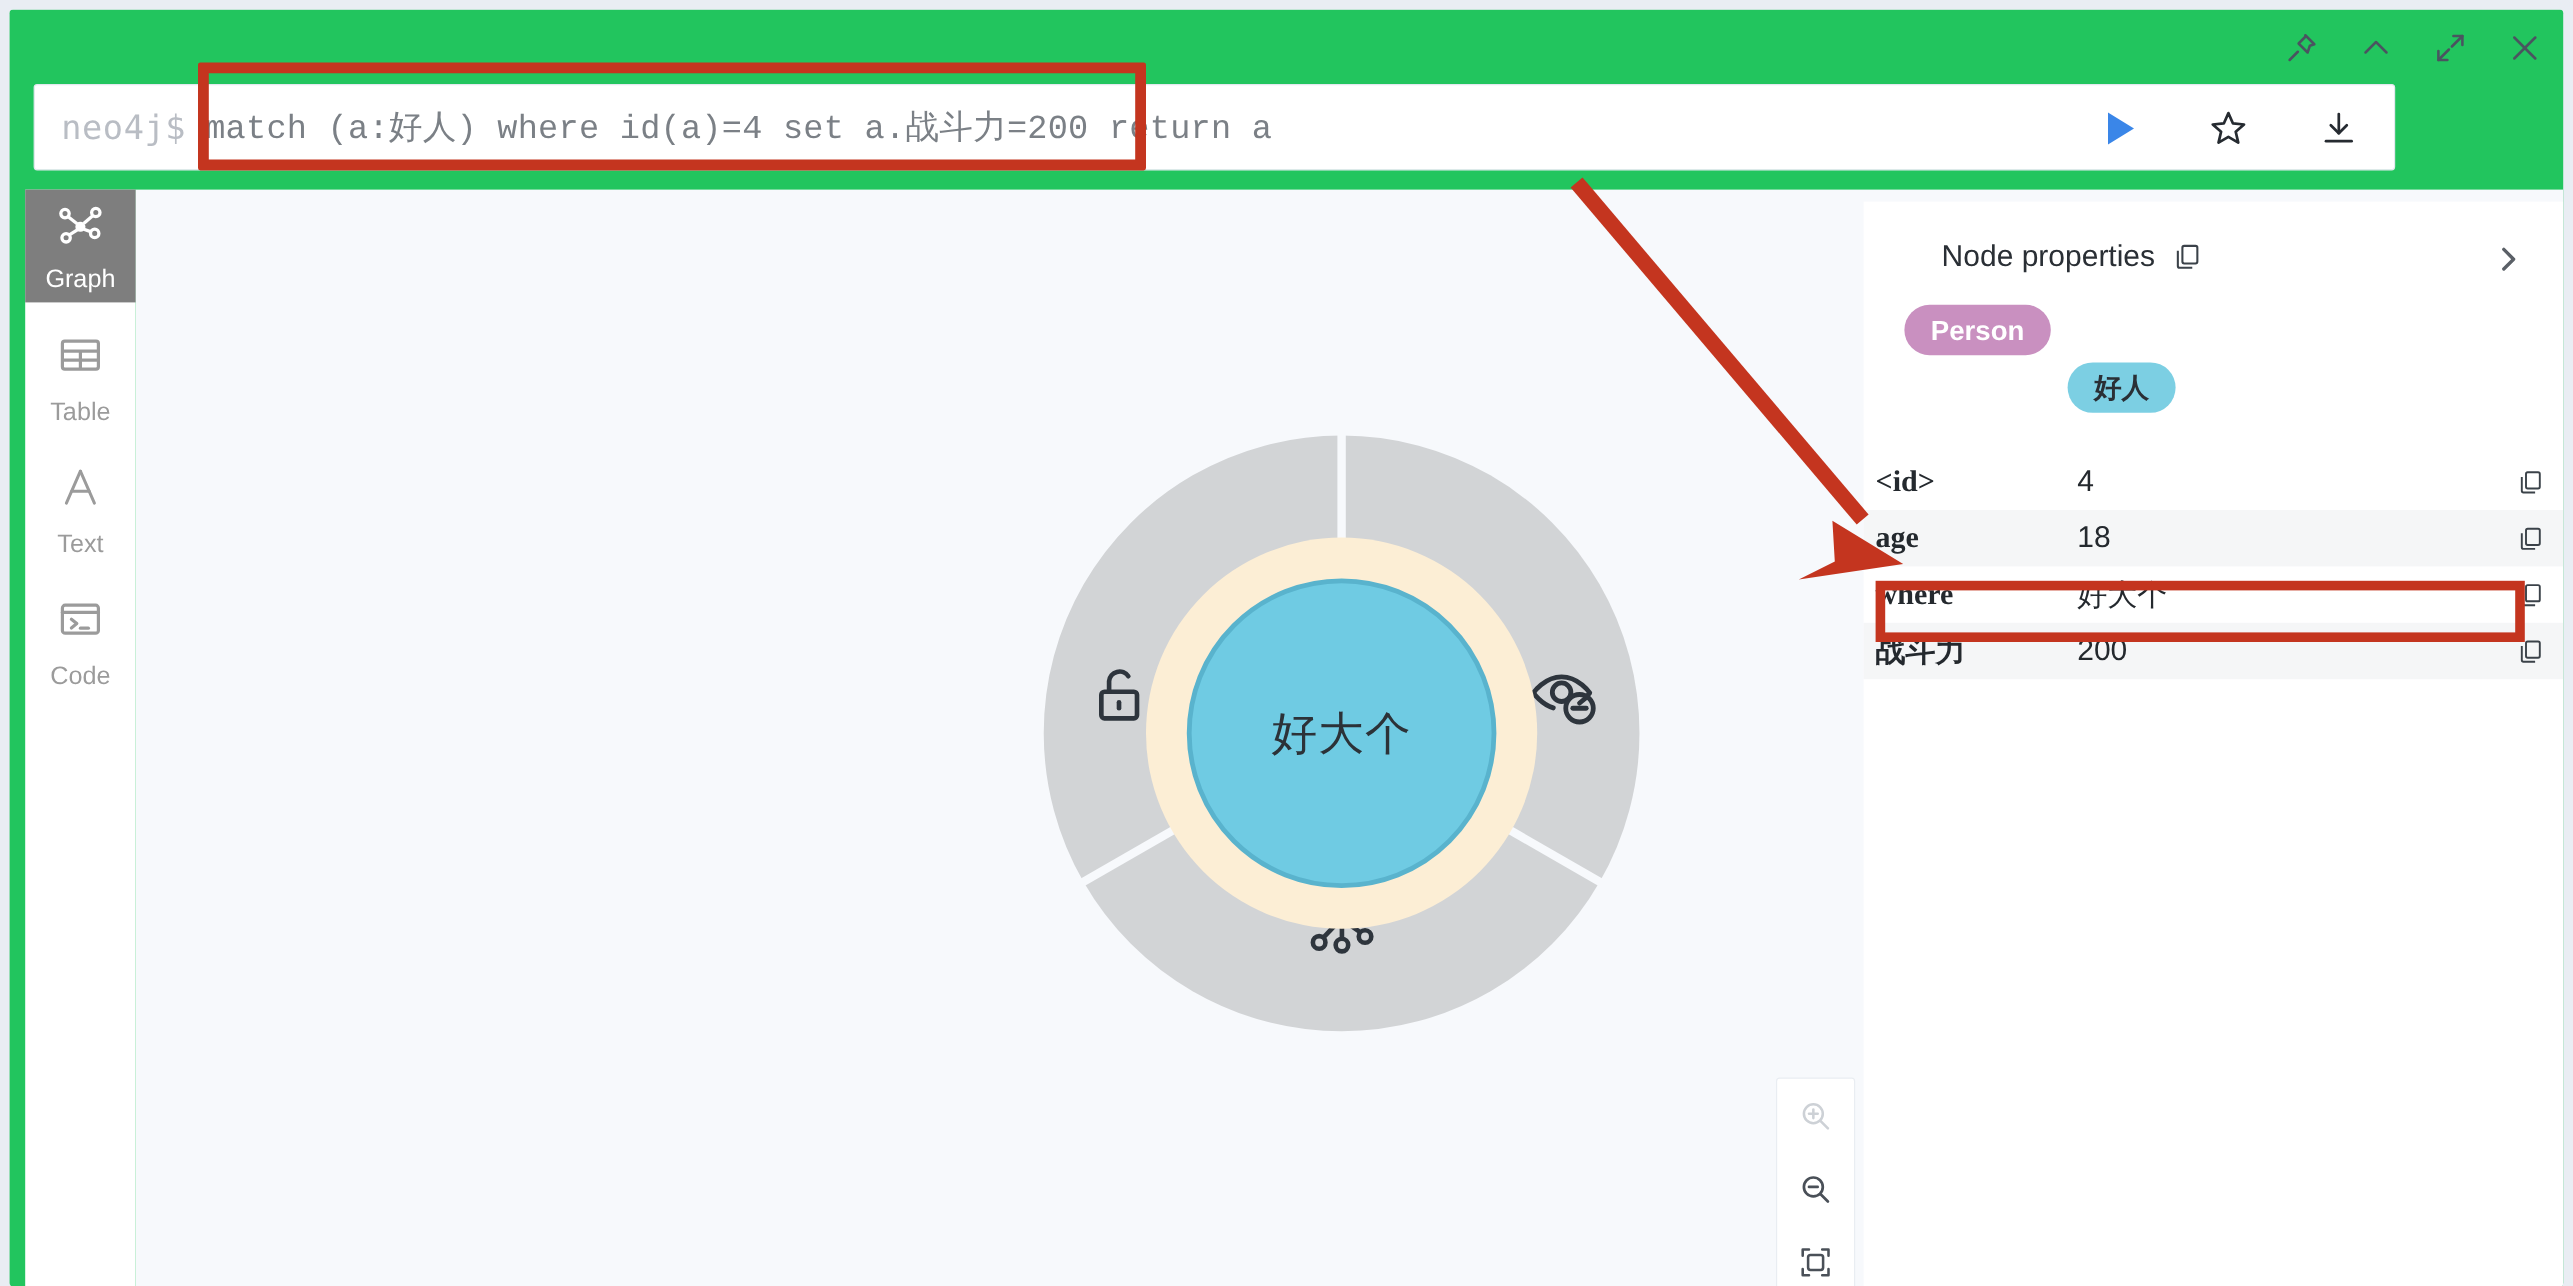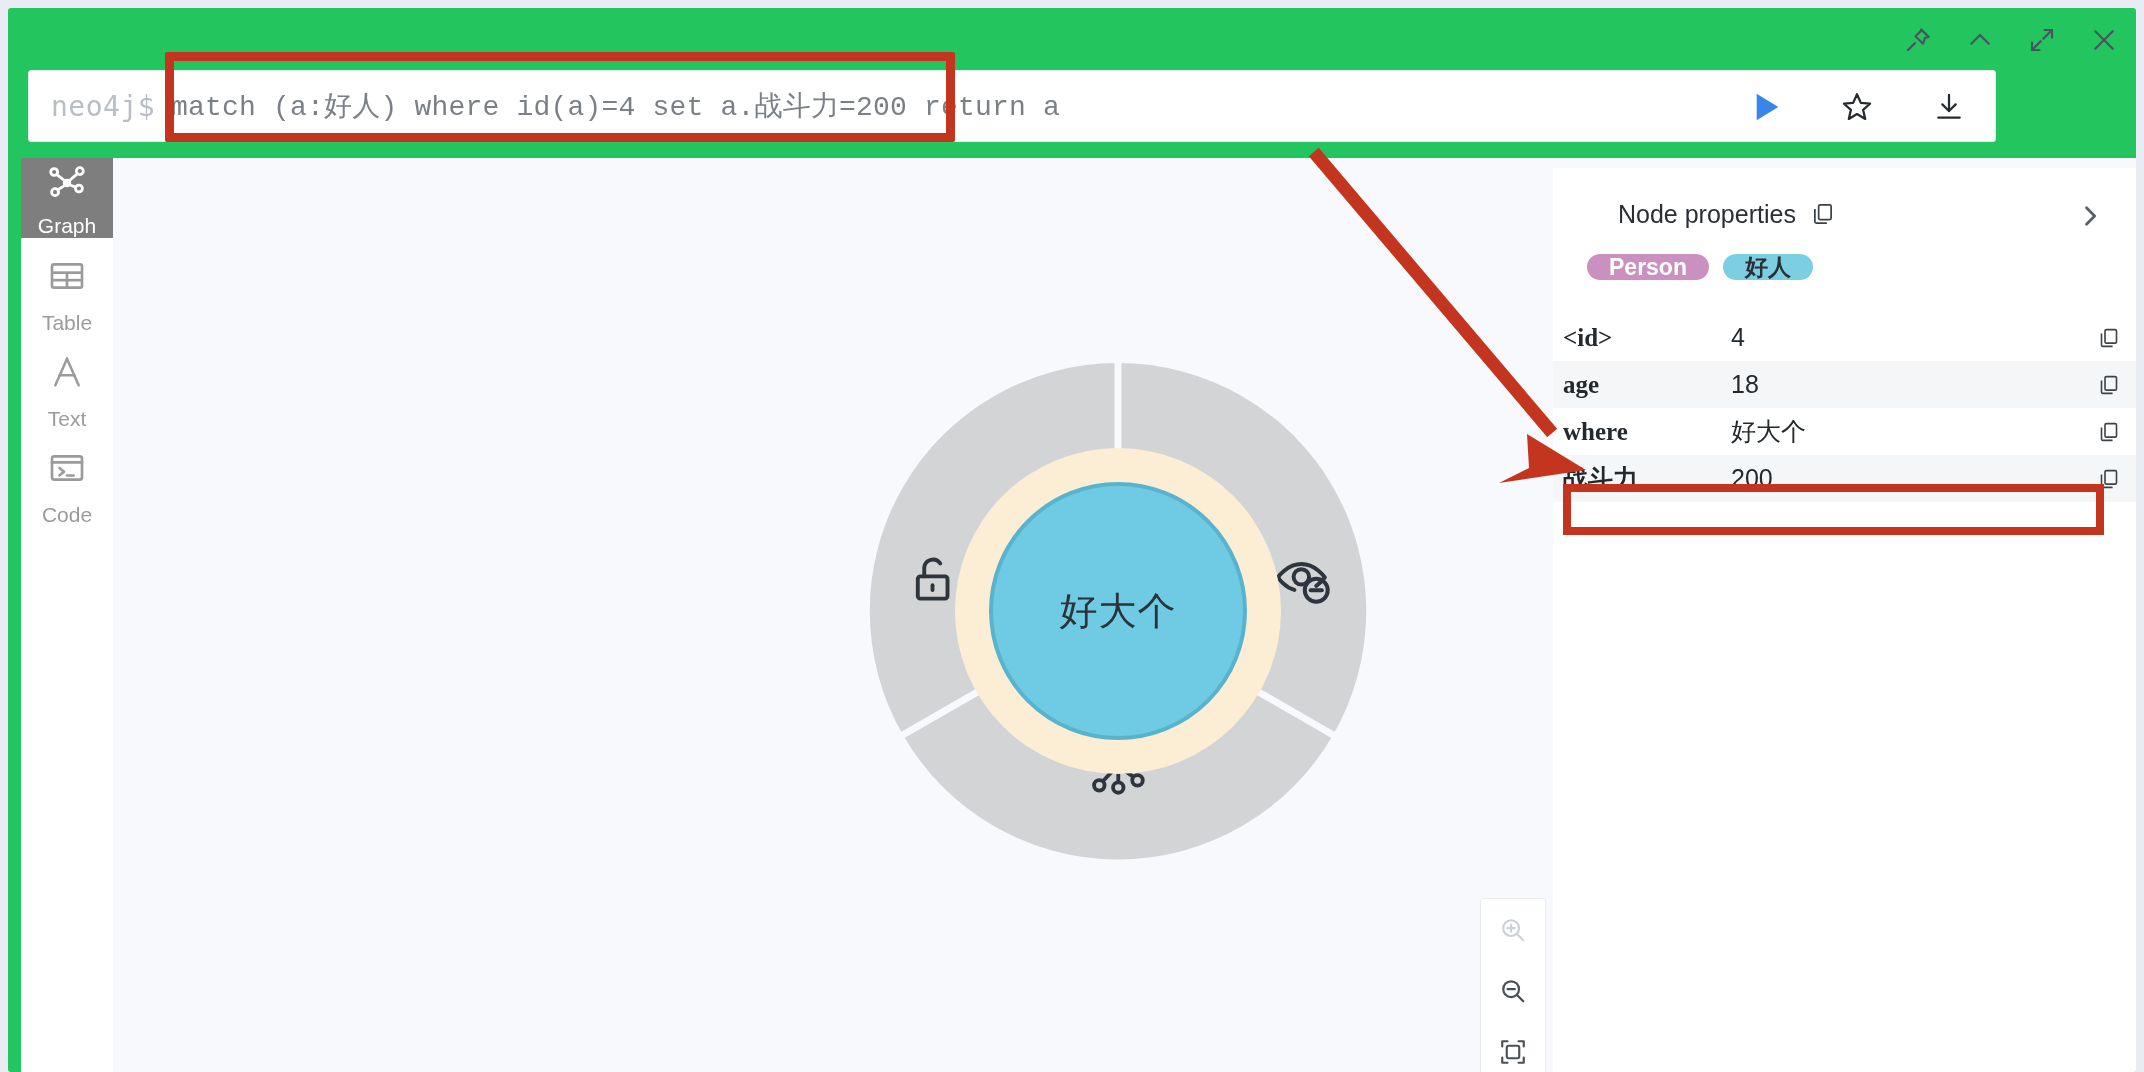--- a/index.html
+++ b/index.html
@@ -121,21 +121,21 @@
     position: absolute;
     left: 13px;
     top: 150px;
     width: 92px;
     bottom: 0;
     background: #ffffff;
     z-index: 8;
   }
   .side-item {
     width: 92px;
-    height: 80px;
+    height: 94px;
     display: flex;
     flex-direction: column;
     align-items: center;
     justify-content: center;
     gap: 6px;
     color: #9b9b9b;
     cursor: pointer;
   }
   .side-item .slabel {
     font-size: 21px;
@@ -286,34 +286,34 @@
     justify-content: center;
     cursor: pointer;
   }
 
   .labels-row {
     display: flex;
     gap: 14px;
     padding: 22px 0 0 34px;
   }
   .chip {
-    height: 26px;
+    height: 42px;
     padding: 0 22px;
     border-radius: 21px;
     display: flex;
     align-items: center;
     justify-content: center;
     font-size: 23px;
     font-weight: bold;
     font-family: "Liberation Sans", sans-serif;
     cursor: pointer;
     white-space: nowrap;
   }
   .chip-person { background: #c990c0; color: #ffffff; }
-  .chip-cn     { background: #7ccfe3; color: #2a2f35; }
+  .chip-cn     { background: #7ccfe3; color: #2a2f35; margin-top: 48px; }
 
   .props-table {
     margin-top: 34px;
     width: 100%;
   }
   .prop-row {
     display: flex;
     align-items: center;
     height: 47px;
     padding-left: 10px;

